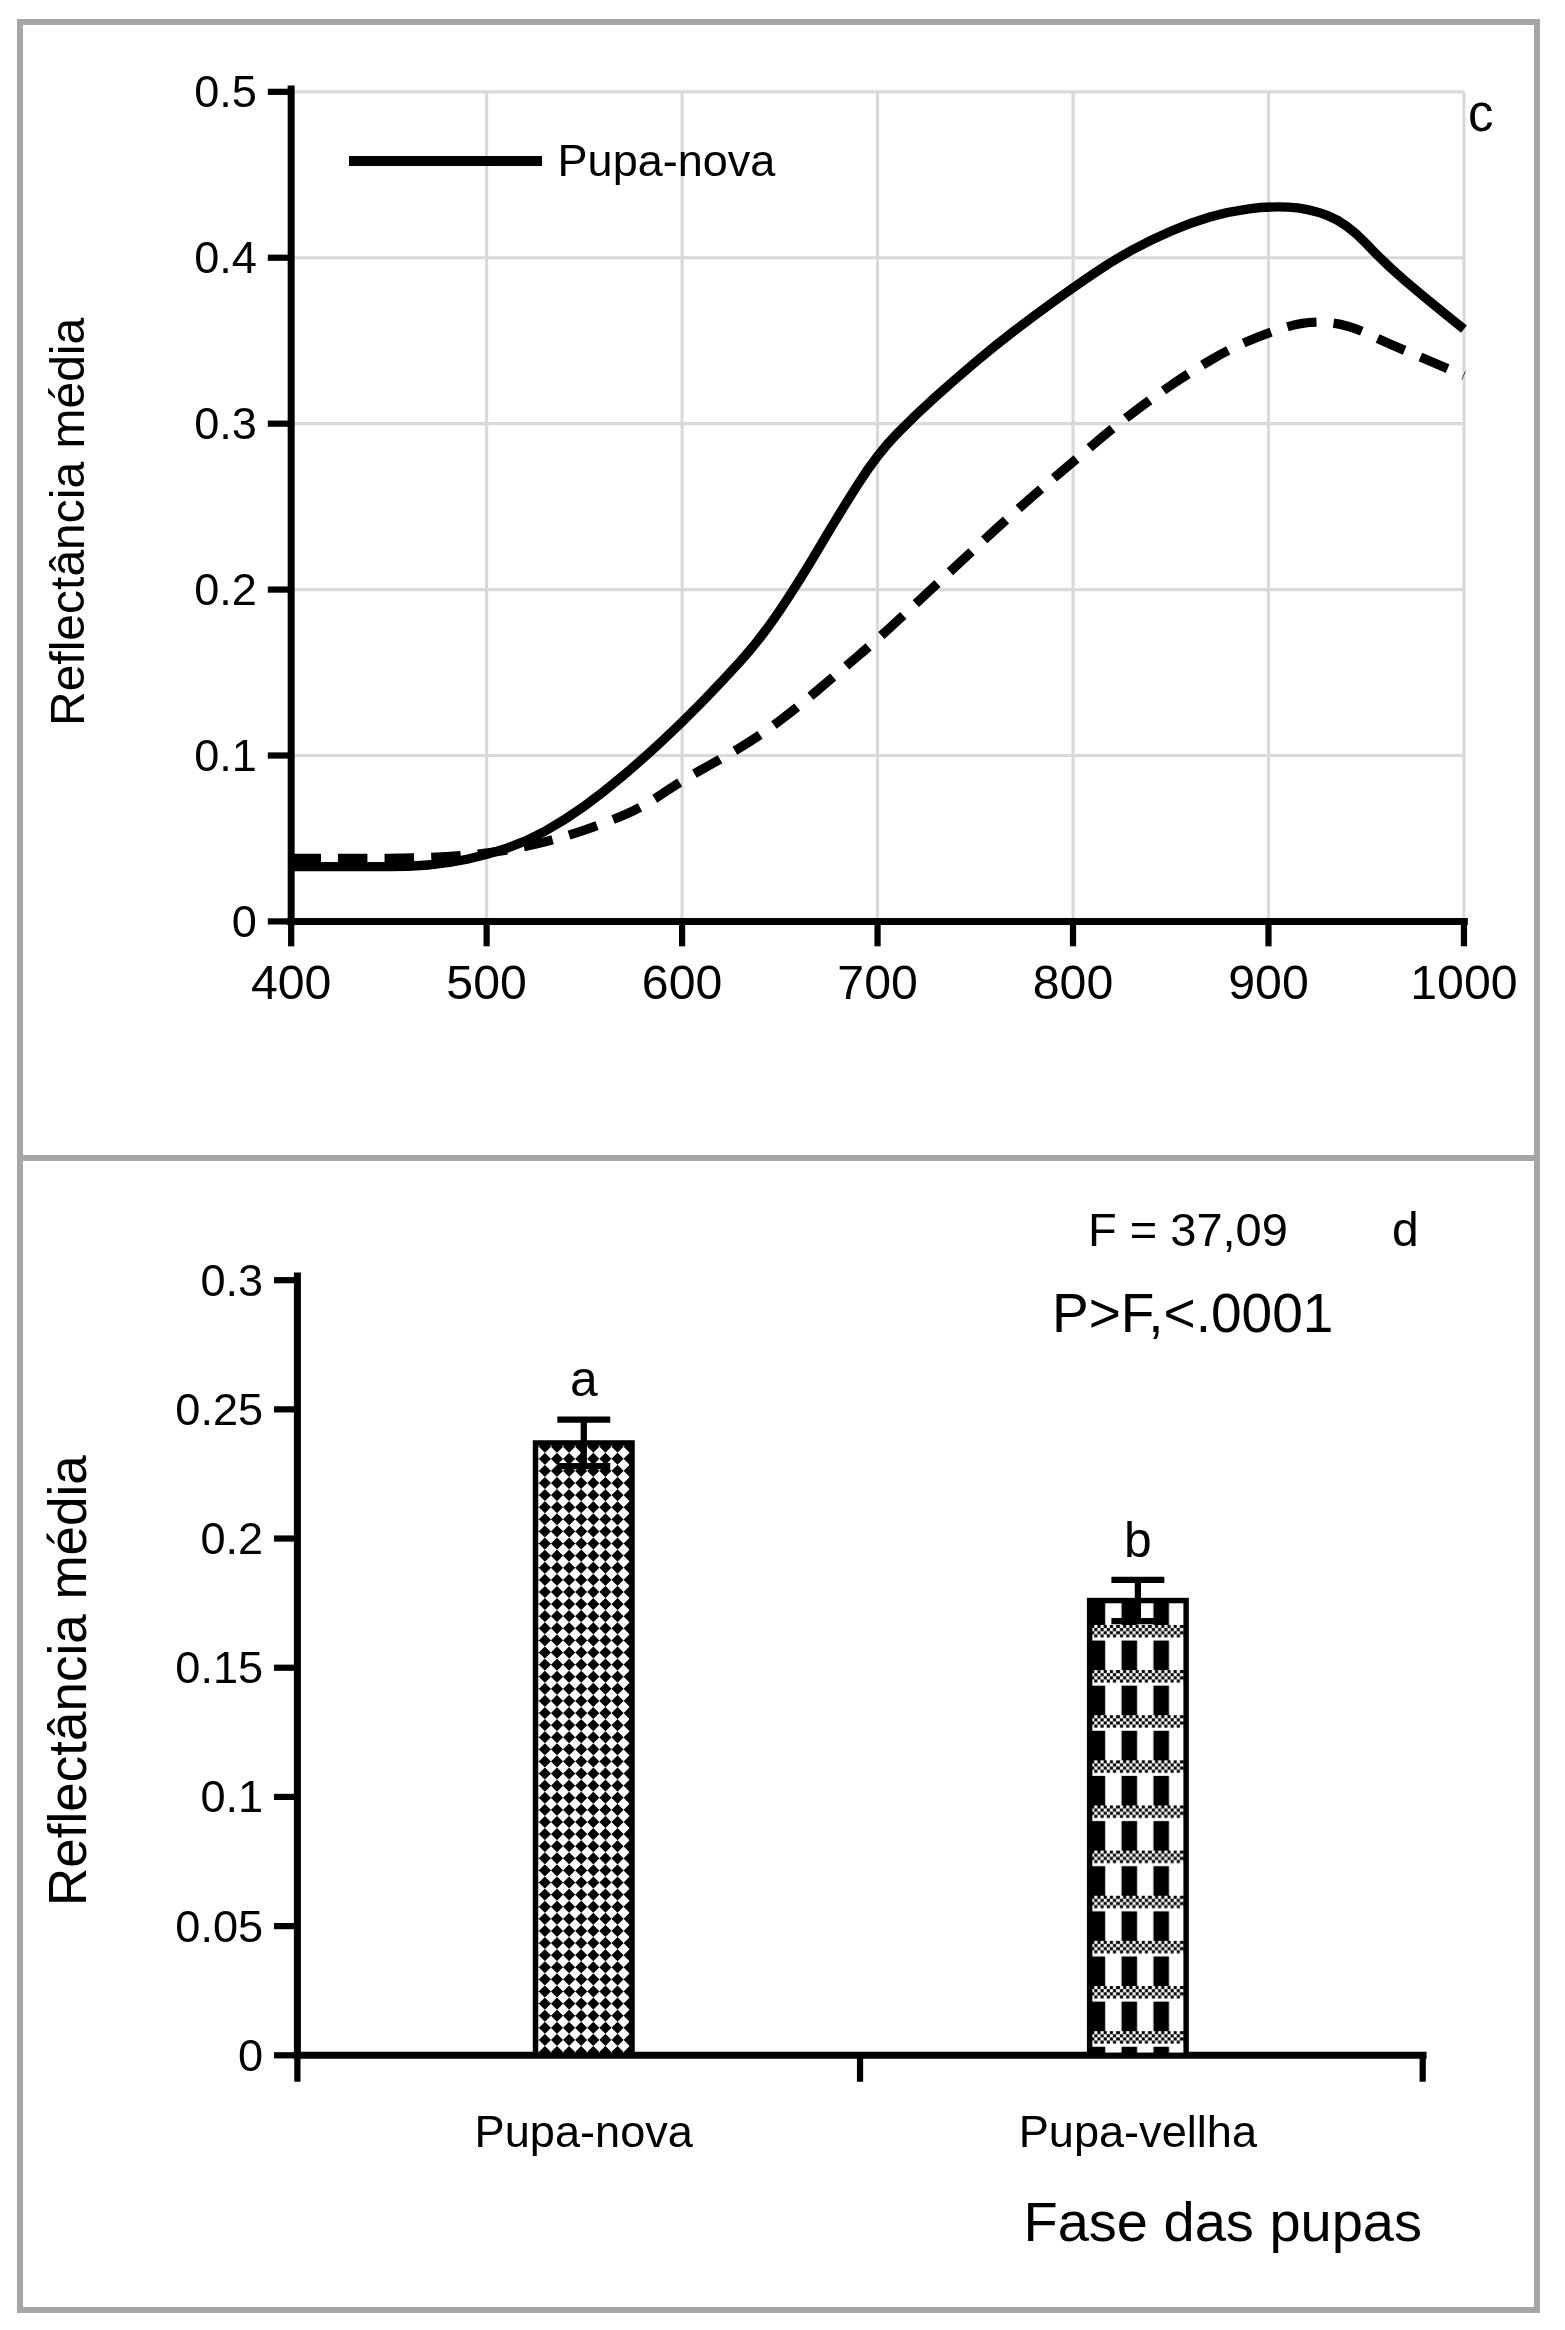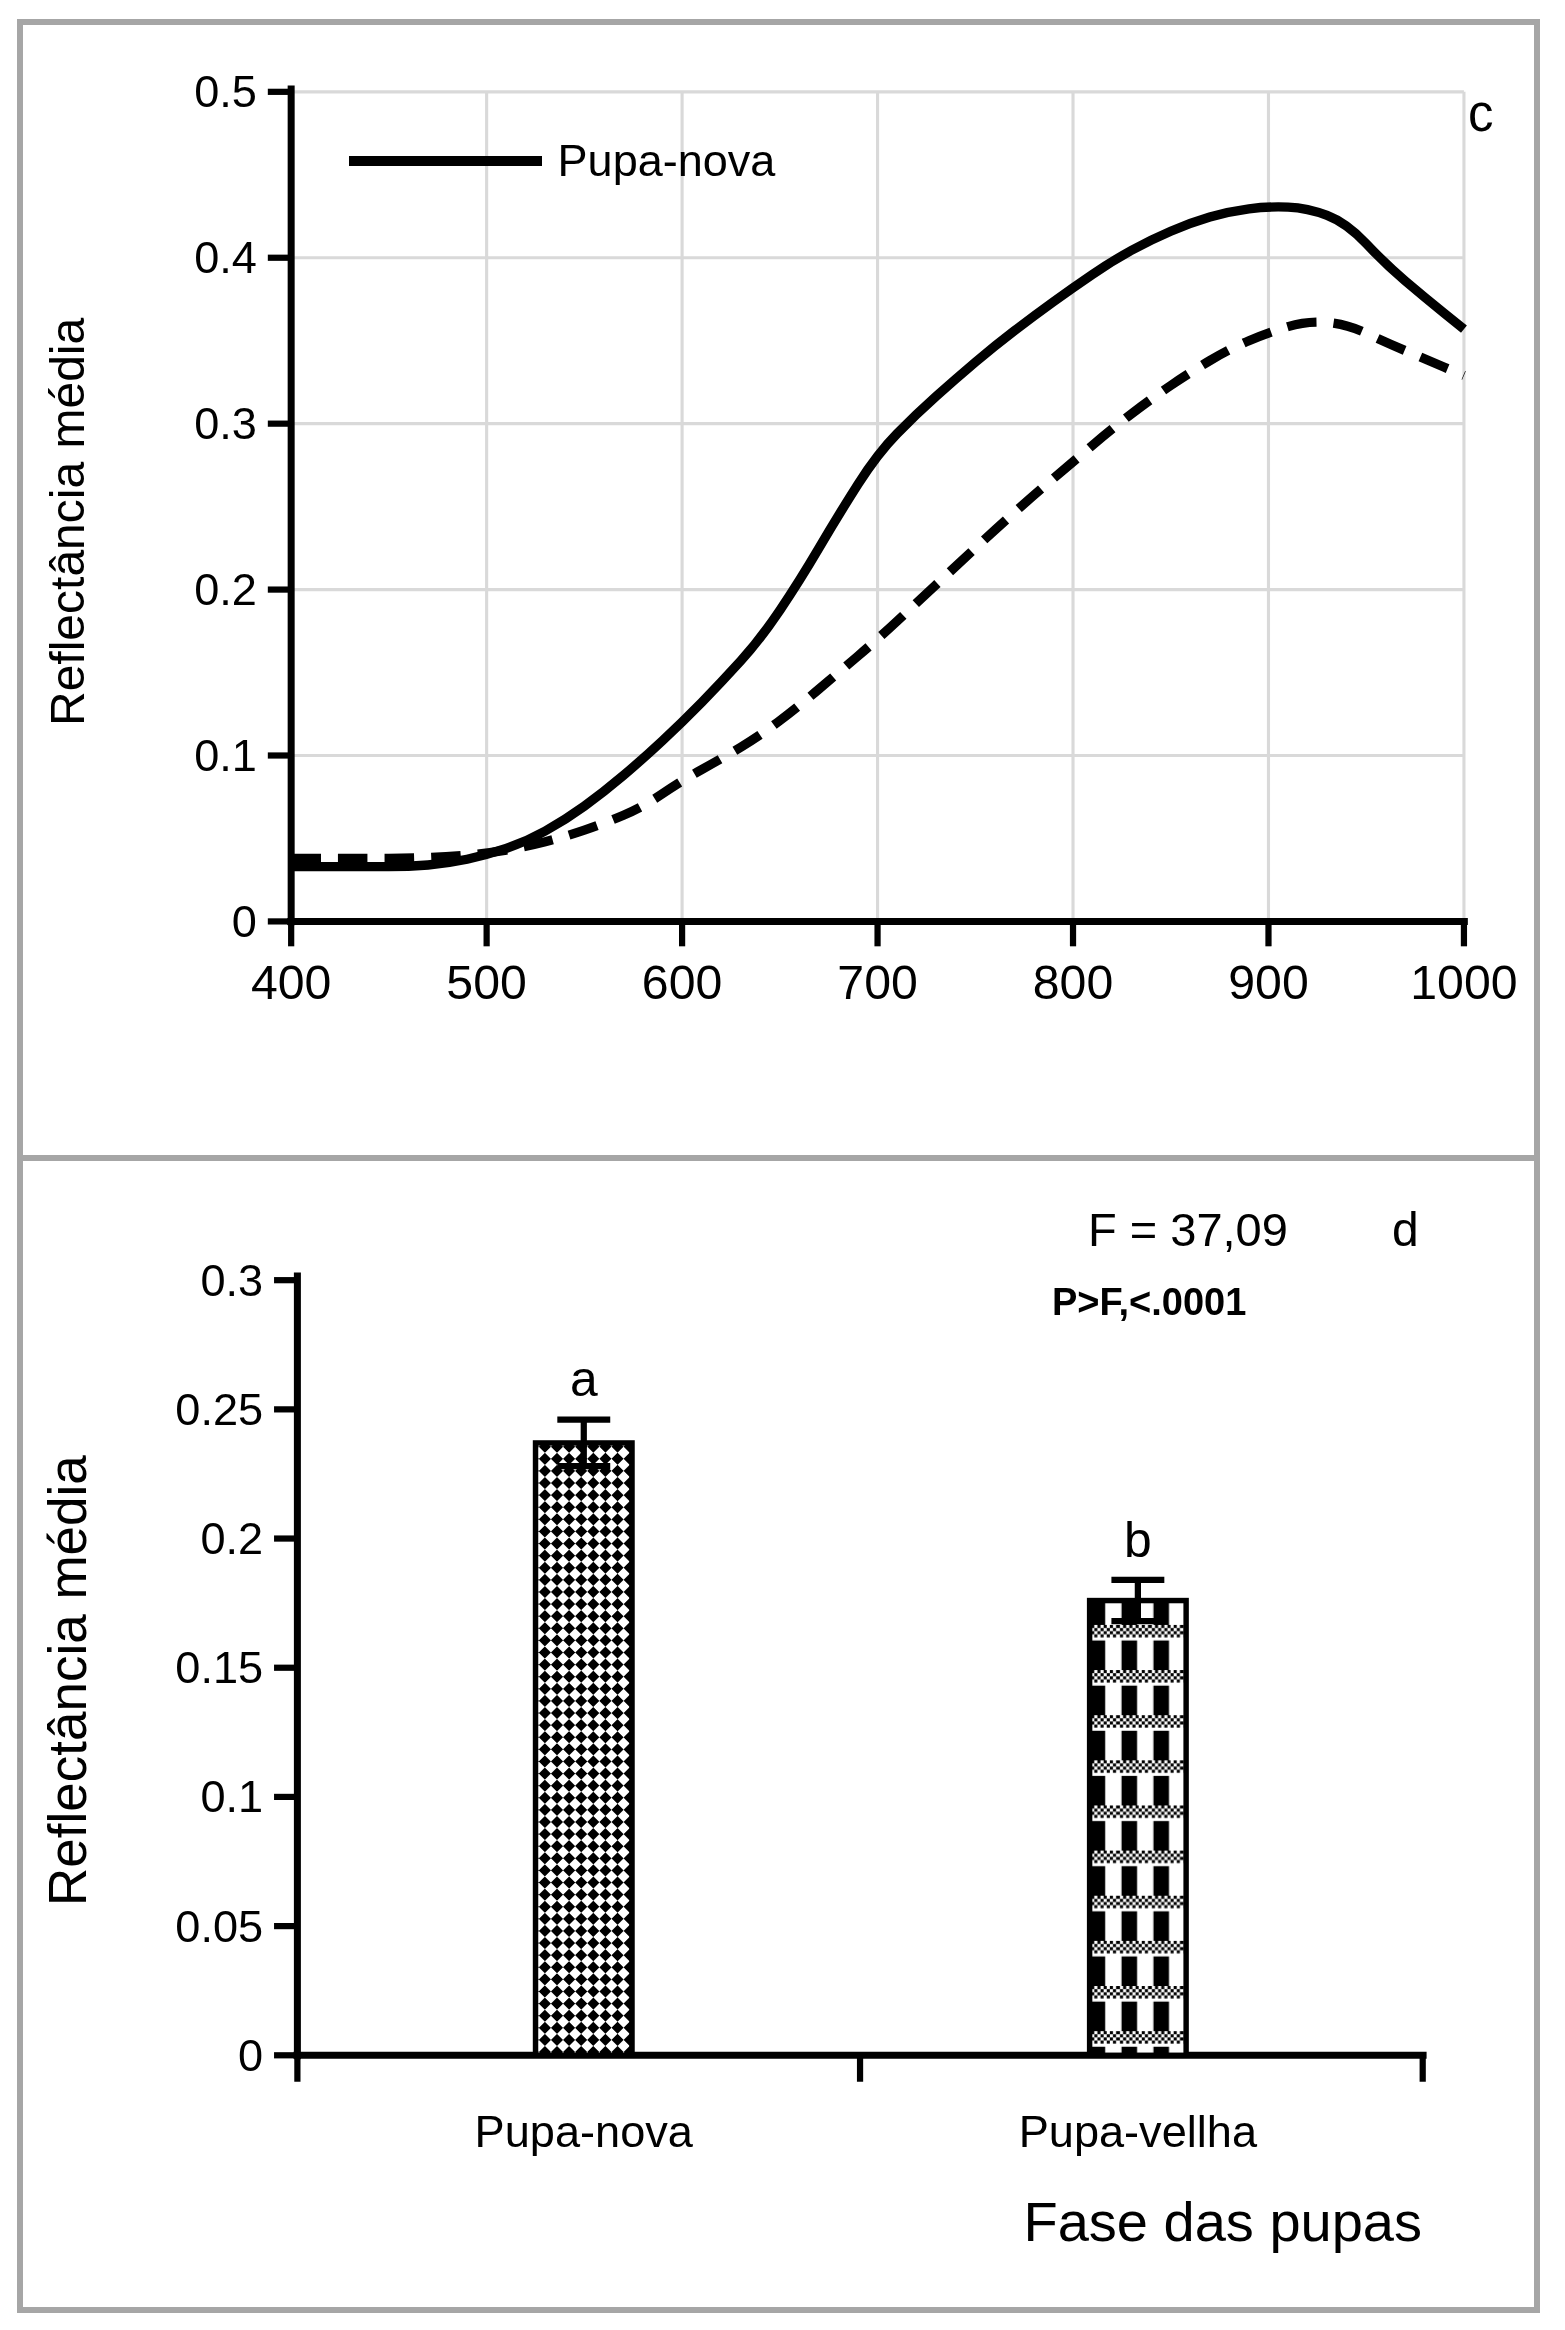--- a/index.html
+++ b/index.html
@@ -11,21 +11,21 @@
   #chart-svg { position:absolute; left:0; top:0; width:1566px; height:2330px; }
   .abs { position:absolute; color:#000; }
   .v-label { writing-mode:vertical-rl; transform:rotate(180deg); text-align:center; }
   #ylabel-c { left:40px;  top:109px;  height:825px; font-size:48px; }
   #ylabel-d { left:37px;  top:1292px; height:778px; font-size:53px; }
   #xlabel-c { left:291px; top:1041px; width:1173px; text-align:center; font-size:51px; }
   #xlabel-d { left:297px; top:2189px; width:1125px; text-align:right; font-size:56px; }
   #panel-letter-c { left:1468px; top:84px;  font-size:51px; }
   #panel-letter-d { left:1392px; top:1202px; font-size:48px; }
   #stat-f { left:1052px; top:1202px; font-size:47px;margin-left:36px; }
-  #stat-p { left:1052px; top:1281px; font-size:38px;font-weight:bold; }
+  #stat-p { left:1052px; top:1281px; font-size:55px; }
   .legend { position:absolute; left:349px; top:123px; }
   .legend-row { display:flex; align-items:center; height:75px; }
   .legend-sample { width:193px; margin-right:15.6px; }
   .sample-solid  { height:10px; background:#000; }
   .sample-dashed { height:10px; background:repeating-linear-gradient(90deg,#000 0 28px,#ffffff 28px 45px); }
   .legend-label { font-size:45px; color:#000; }
   text { font-family:"Liberation Sans","DejaVu Sans",sans-serif; fill:#000; }
 </style>
 </head>
 <body>

